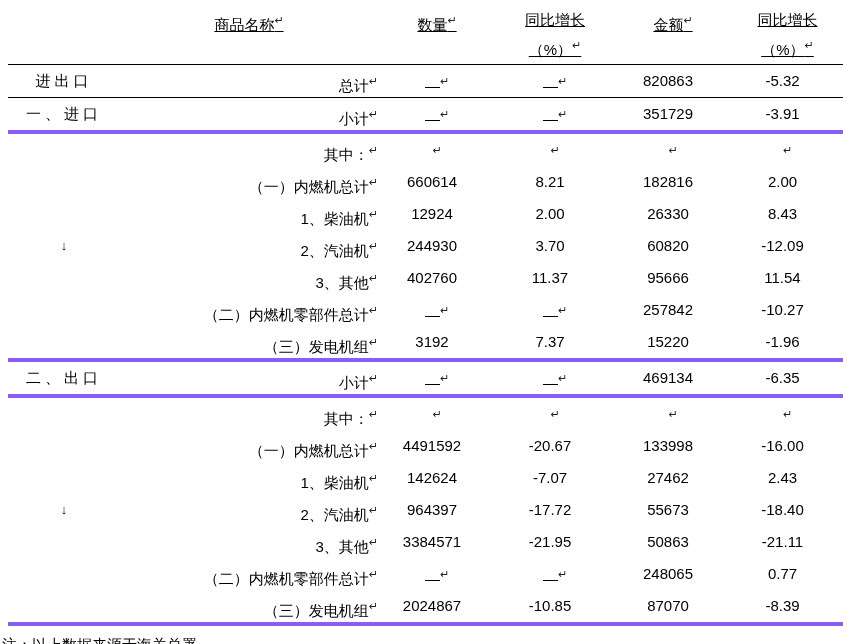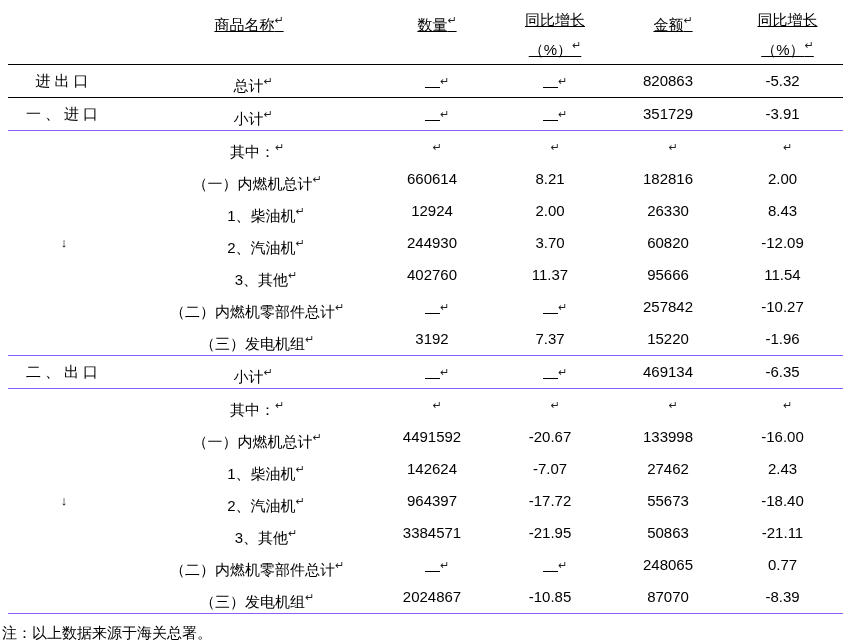--- a/index.html
+++ b/index.html
@@ -50,25 +50,25 @@
   }
   .hdr .cell {
     height: 28px;
     line-height: 28px;
     text-decoration: underline;
   }
   
   td.vl { border-left: 1px solid #000; }
   
   tr.topline td { border-top: 1px solid #000; }
-  tr.botline td { border-bottom: 1px solid #8b5cf6; }
+  tr.botline td { border-bottom: 4px solid #8b5cf6; }
 
   .ctr { text-align: center; }
   .rgt { text-align: center; padding-right: 10px !important; }
-  .lft { text-align: center; padding-left: 8px !important; }
+  .lft { text-align: right; padding-left: 8px !important; }
 
   .hdr-line2 .cell { height: 30px; line-height: 22px; }
 
   .label-sp {
     letter-spacing: 4px;
     text-align: right;
   }
   .indent1 { padding-left: 16px !important; }
   .indent2 { padding-left: 34px !important; }
 

